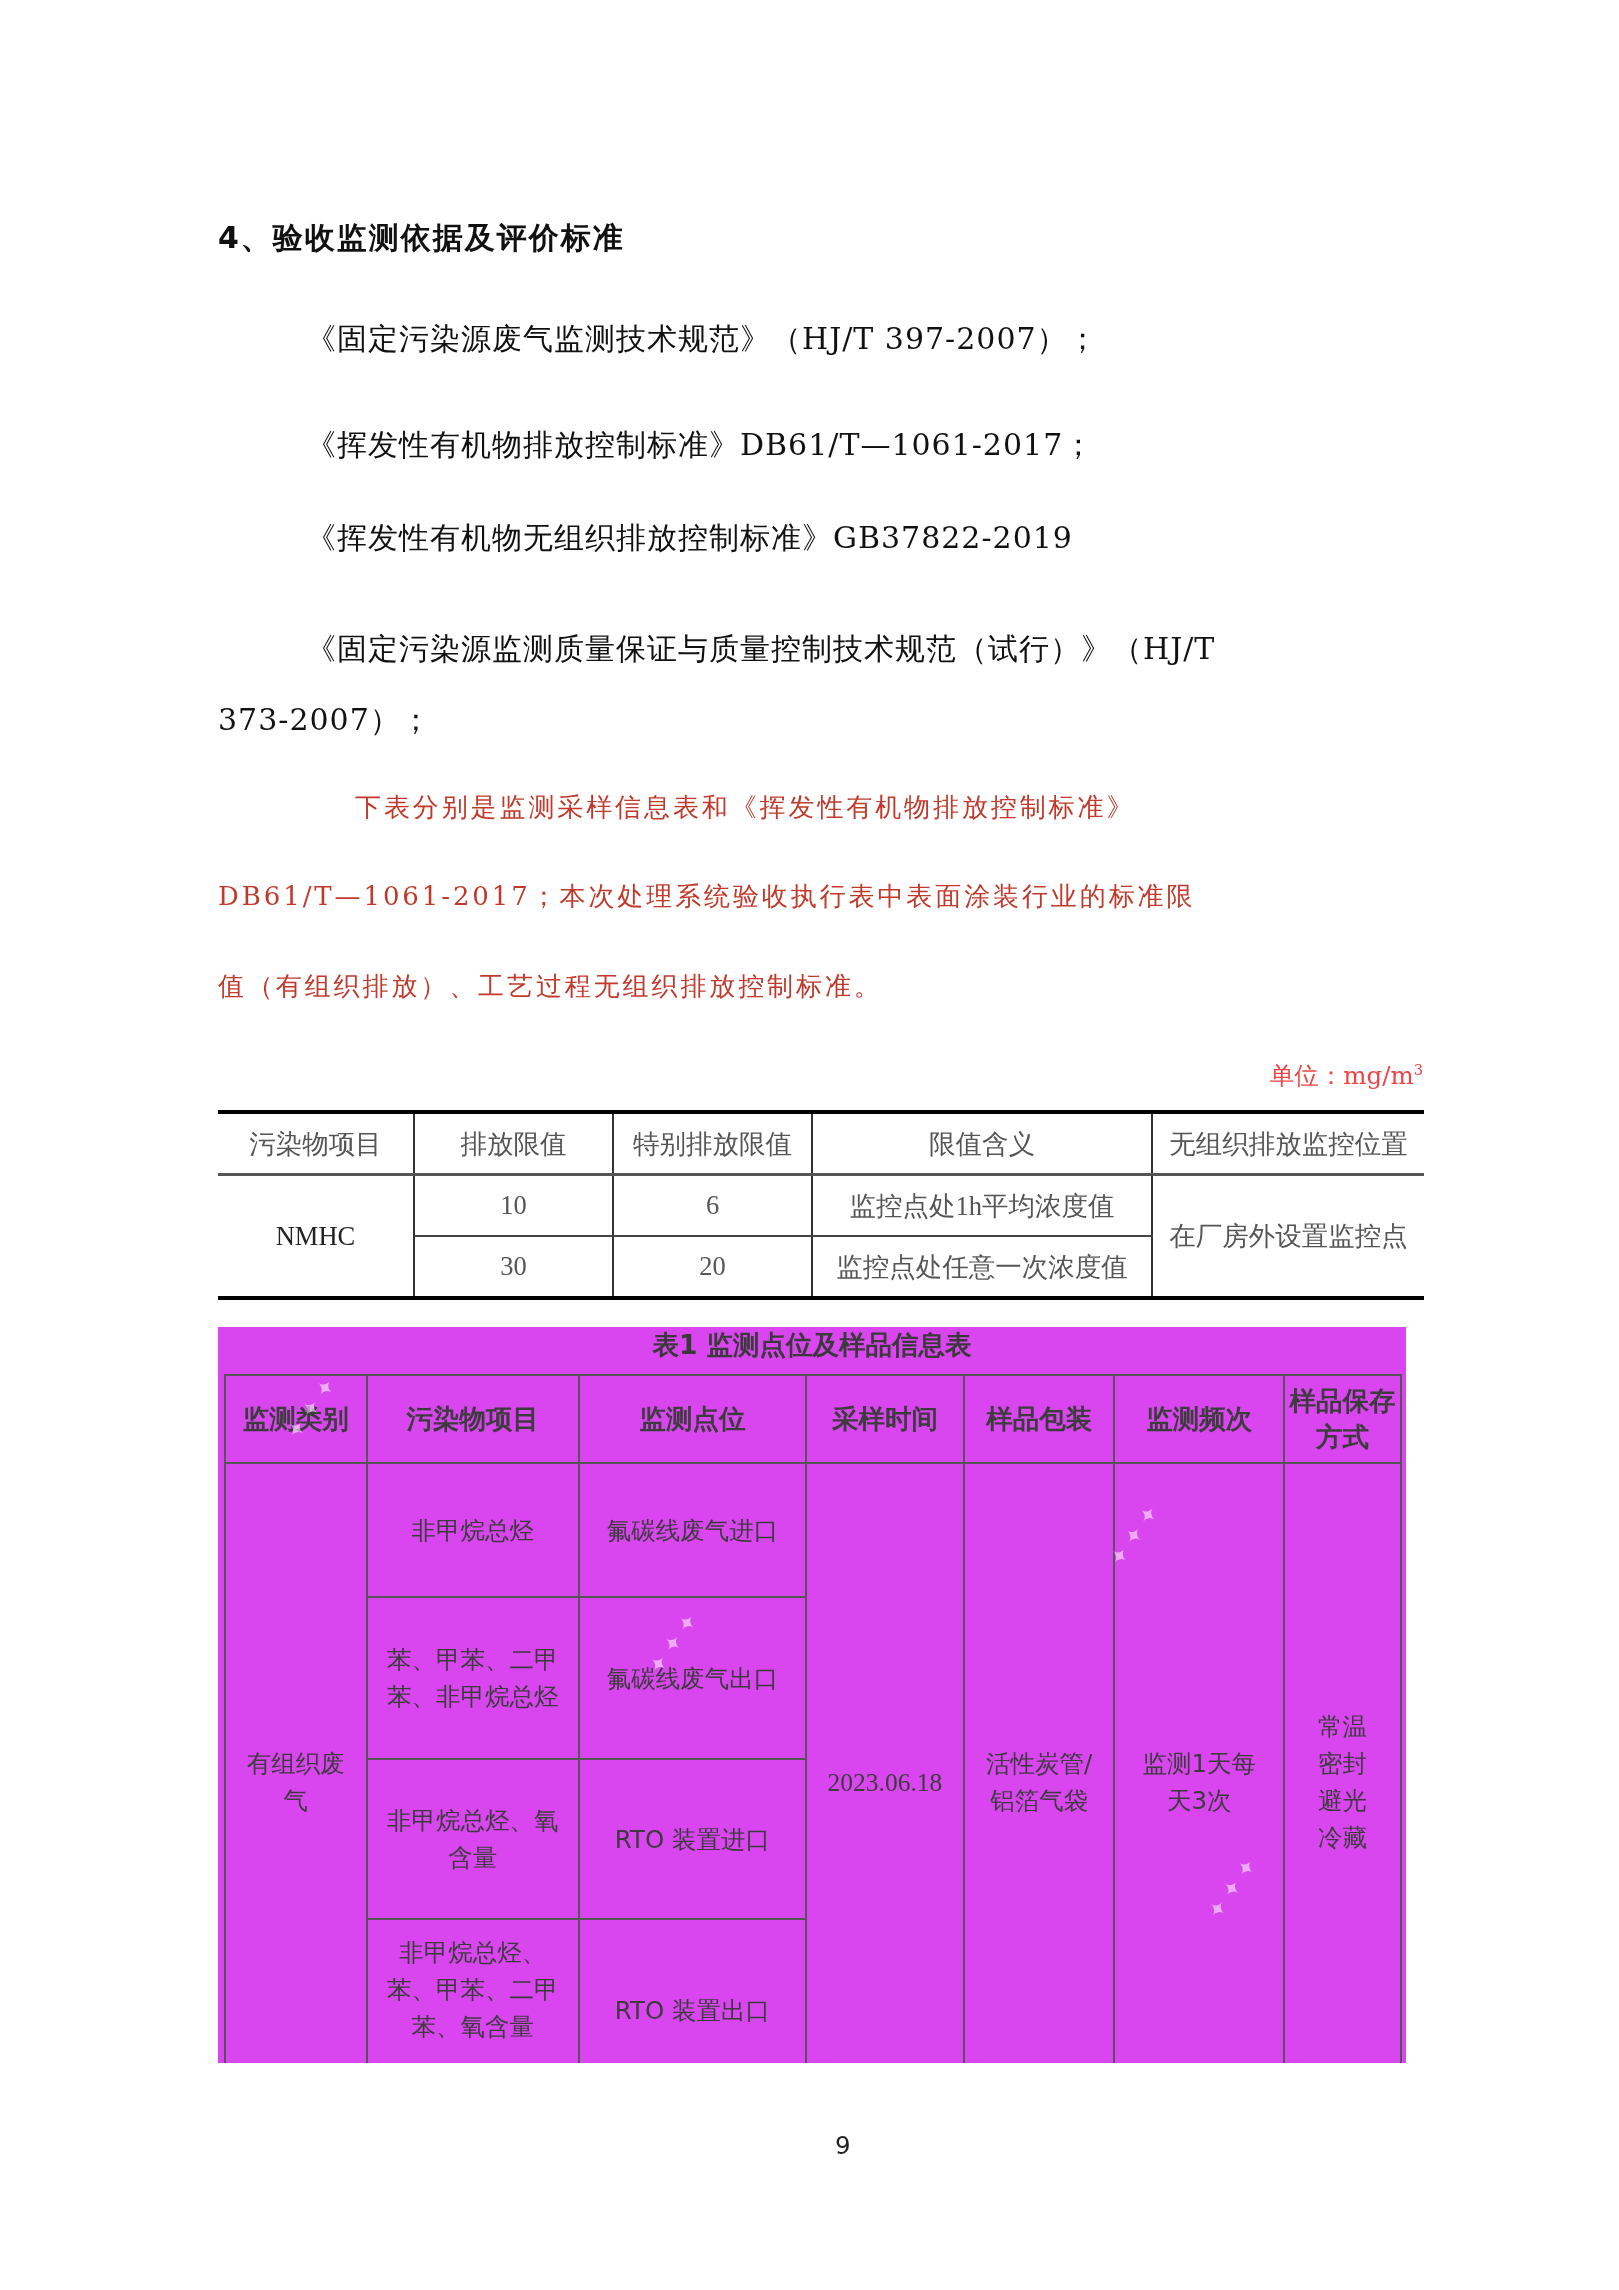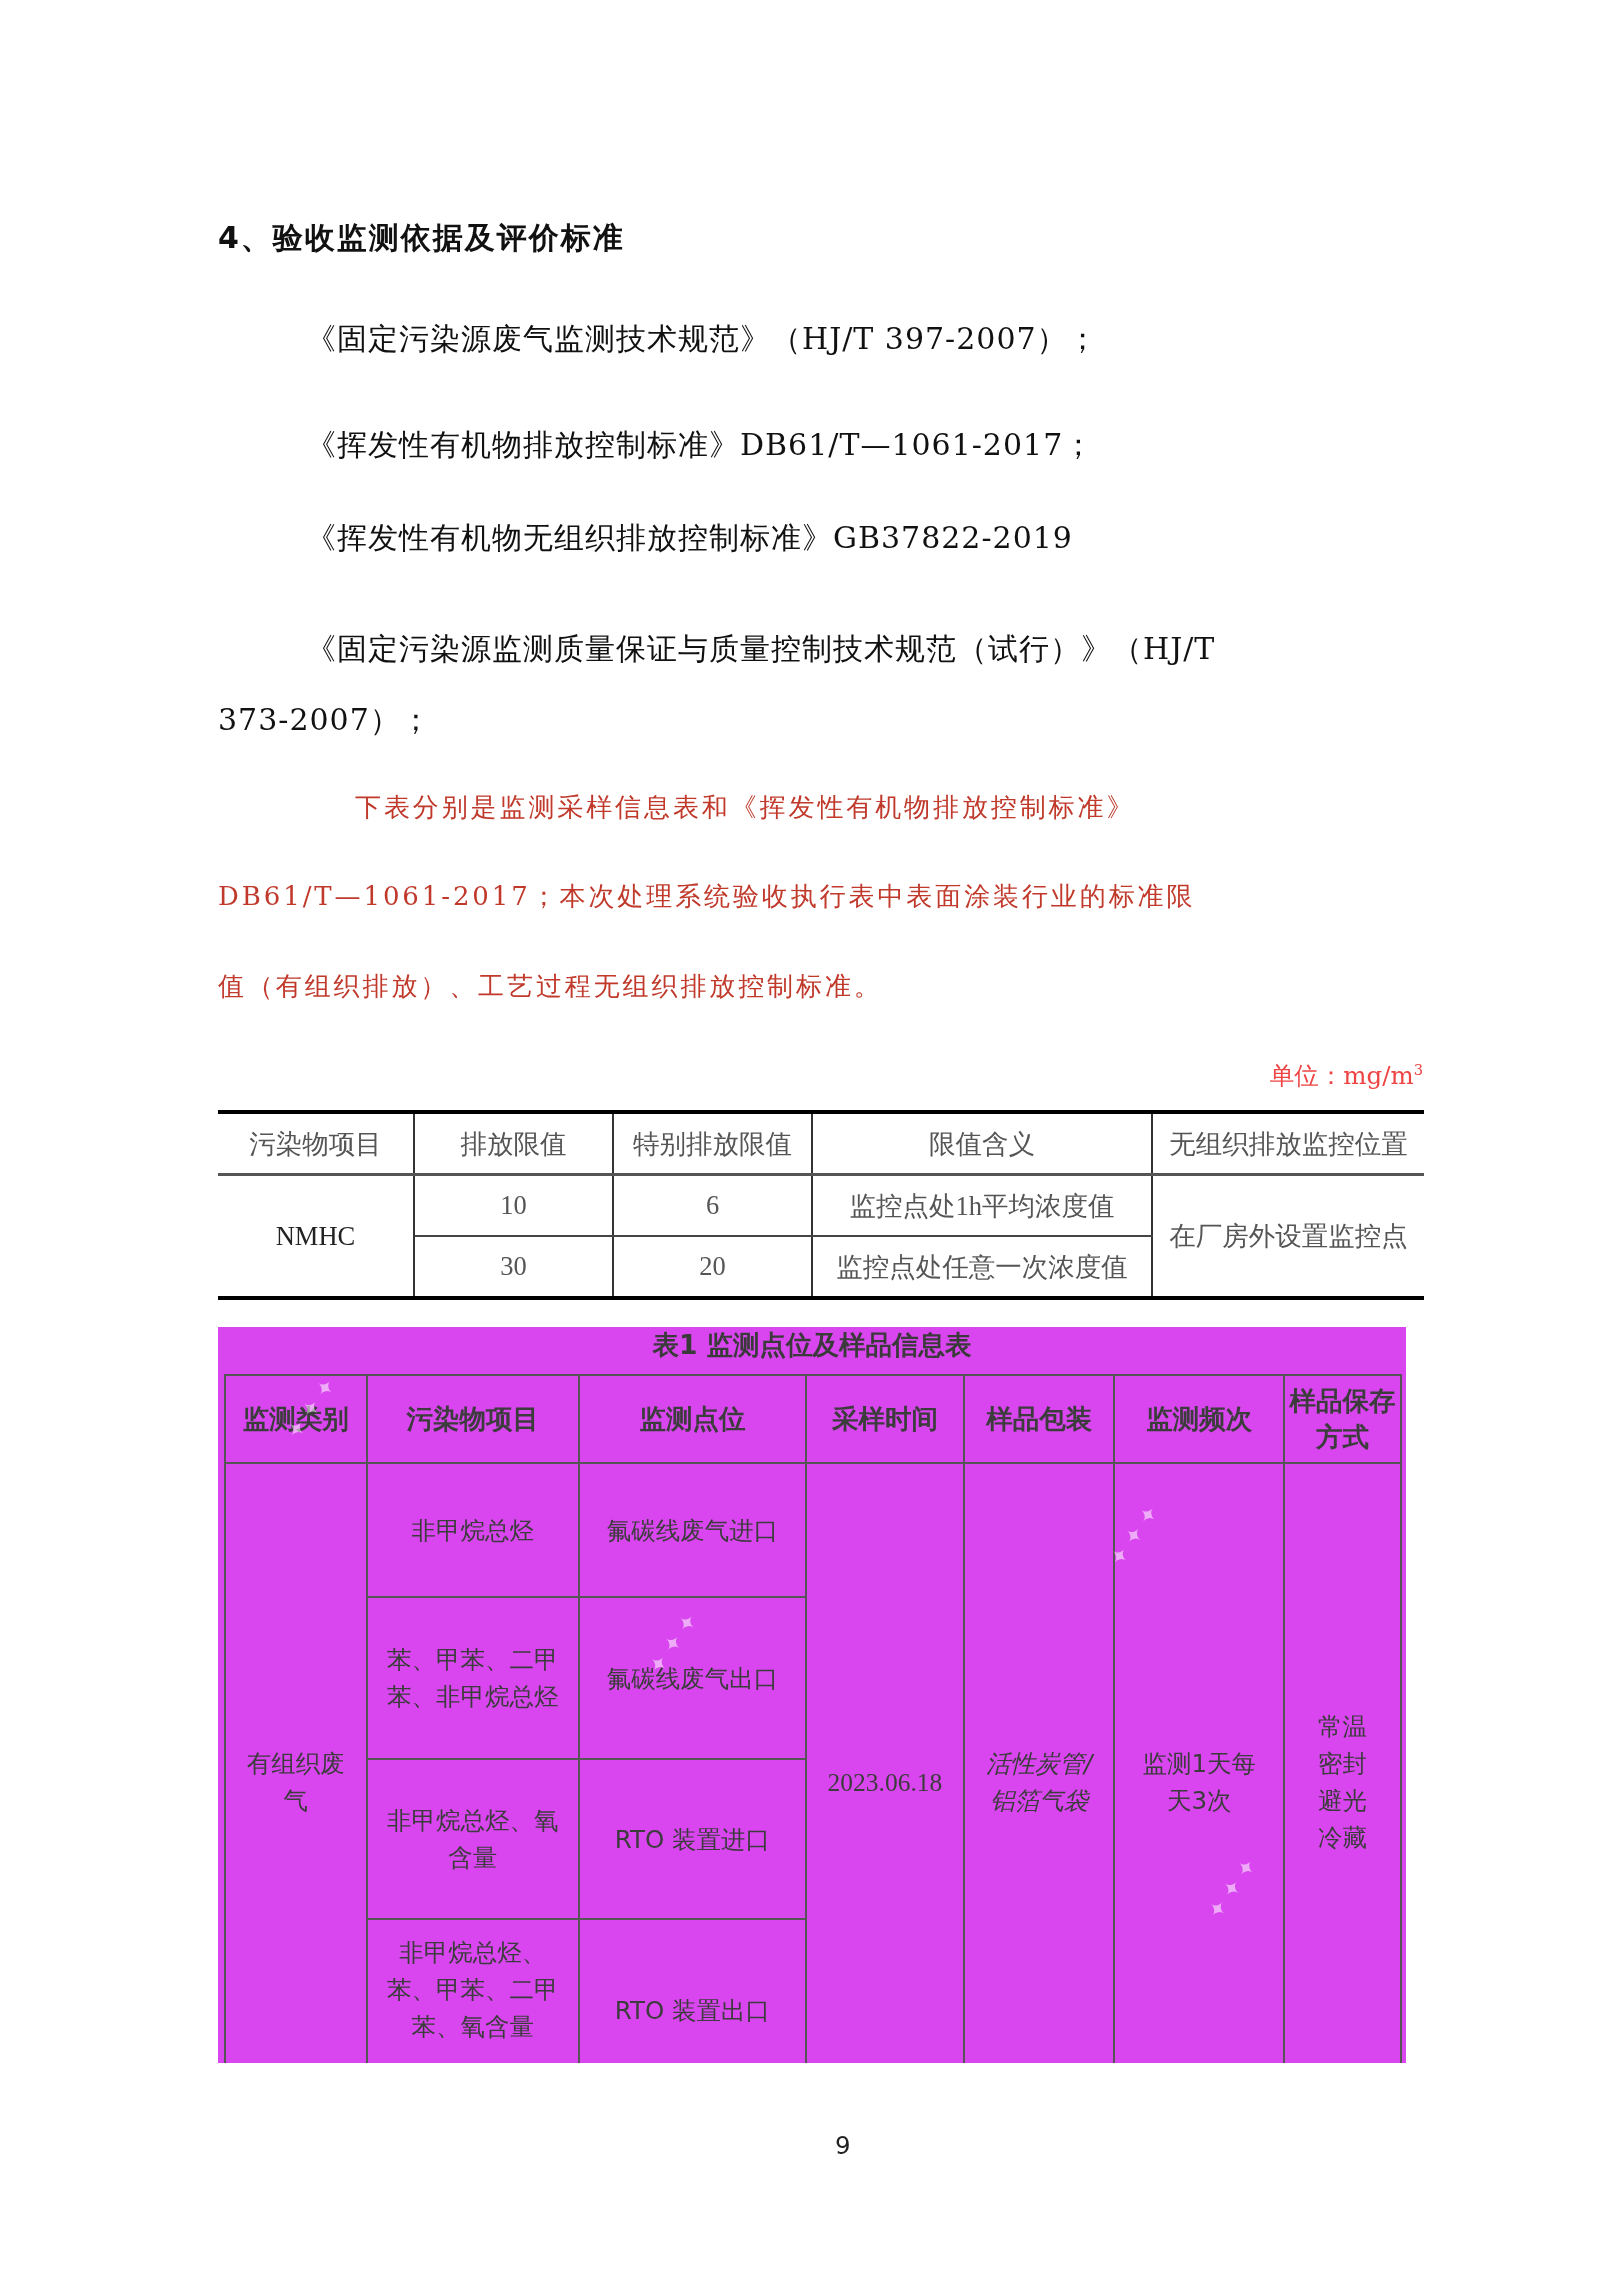--- a/index.html
+++ b/index.html
@@ -106,21 +106,21 @@
       <th>采样时间</th>
       <th>样品包装</th>
       <th>监测频次</th>
       <th>样品保存方式</th>
     </tr>
     <tr class="body1">
       <td rowspan="4" style="padding:0 17.6px;">有组织废气</td>
       <td>非甲烷总烃</td>
       <td>氟碳线废气进口</td>
       <td rowspan="4" style="font-family:'Liberation Serif',serif;font-size:25.5px;">2023.06.18</td>
-      <td rowspan="4" style="padding:0 13.7px;font-style:italic;">活性炭管/铝箔气袋</td>
+      <td rowspan="4" style="padding:0 13.7px;">活性炭管/铝箔气袋</td>
       <td rowspan="4" style="padding:0 25.5px;">监测1天每天3次</td>
       <td rowspan="4" style="padding:0 29px;">常温密封避光冷藏</td>
     </tr>
     <tr class="body2">
       <td style="padding:0 9.8px;">苯、甲苯、二甲苯、非甲烷总烃</td>
       <td>氟碳线废气出口</td>
     </tr>
     <tr class="body3">
       <td style="padding:0 17.6px;">非甲烷总烃、氧含量</td>
       <td>RTO 装置进口</td>

